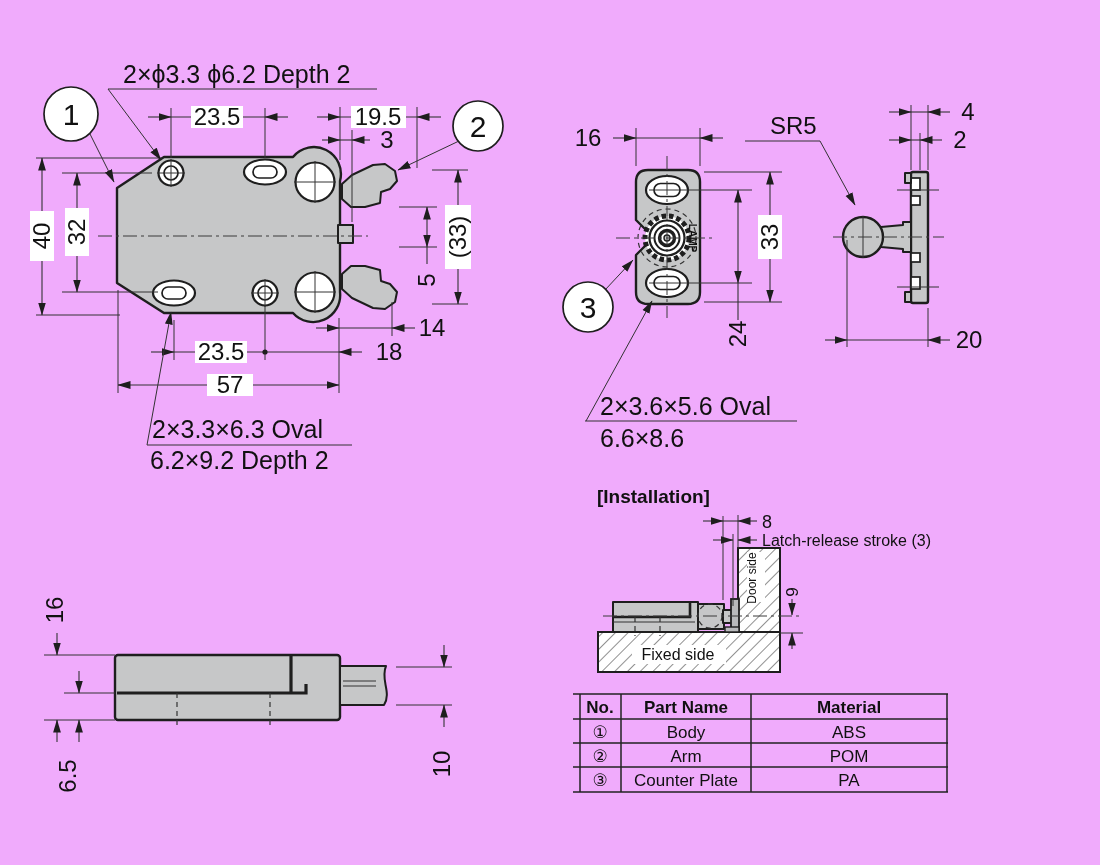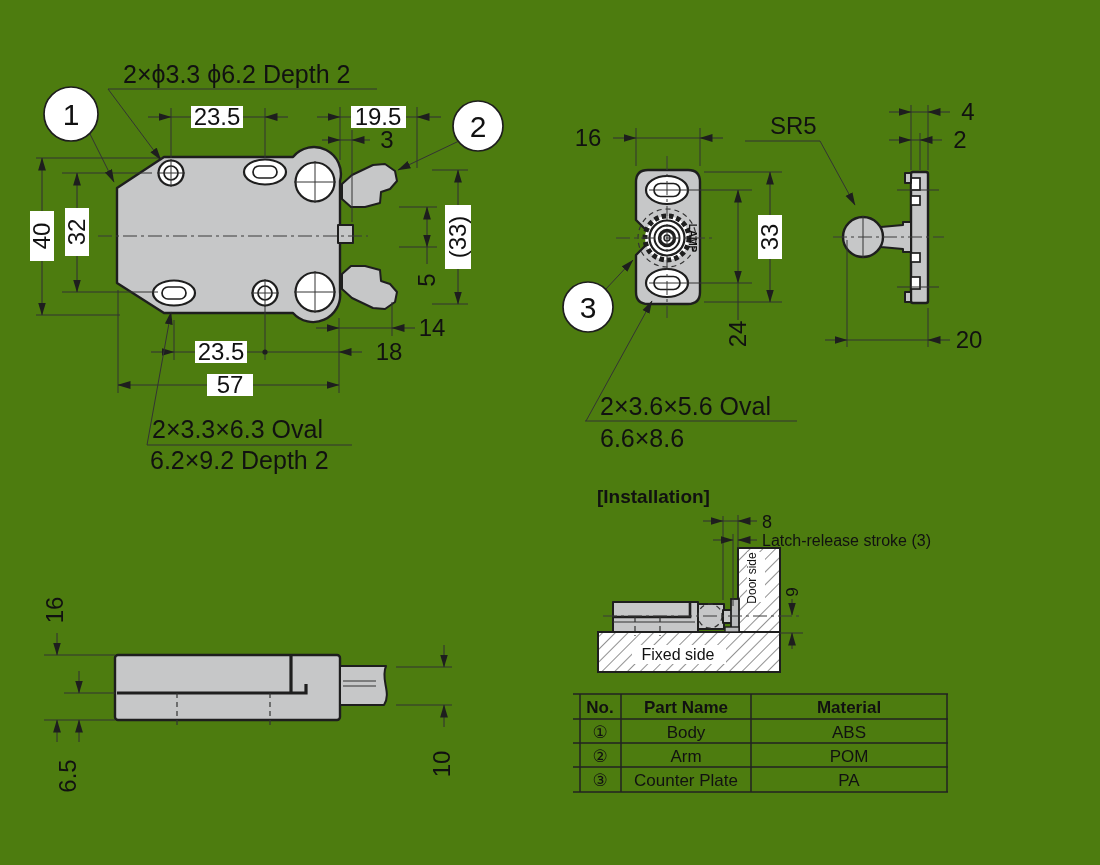--- a/index.html
+++ b/index.html
@@ -1,16 +1,16 @@
 <!DOCTYPE html>
 <html><head>
 <meta charset="utf-8">
 <style>
   html,body{margin:0;padding:0;background:#fff;}
-  #stage{width:1100px;height:865px;position:relative;background:#4d7c0f;}
+  #stage{width:1100px;height:865px;position:relative;background:#f0abfc;}
   svg text{font-family:"Liberation Sans","DejaVu Sans",sans-serif;fill:#111;}
   .o{fill:#c6c7c8;stroke:#1e1e1e;stroke-width:2.4;stroke-linejoin:round;}
   .o2{fill:#c6c7c8;stroke:#1e1e1e;stroke-width:2;stroke-linejoin:round;}
   .w{fill:#fff;stroke:#1e1e1e;stroke-width:2.2;}
   .w1{fill:#fff;stroke:#1e1e1e;stroke-width:1.7;}
   .hv{stroke:#1e1e1e;stroke-width:3.2;fill:none;stroke-linejoin:miter;}
   .d{stroke:#333;stroke-width:1.1;fill:none;}
   .e{stroke:#333;stroke-width:1;fill:none;}
   .c{stroke:#3a3a3a;stroke-width:1;fill:none;stroke-dasharray:14 4 3 4;}
   .dsh{stroke:#333;stroke-width:1.2;fill:none;stroke-dasharray:5 4;}

